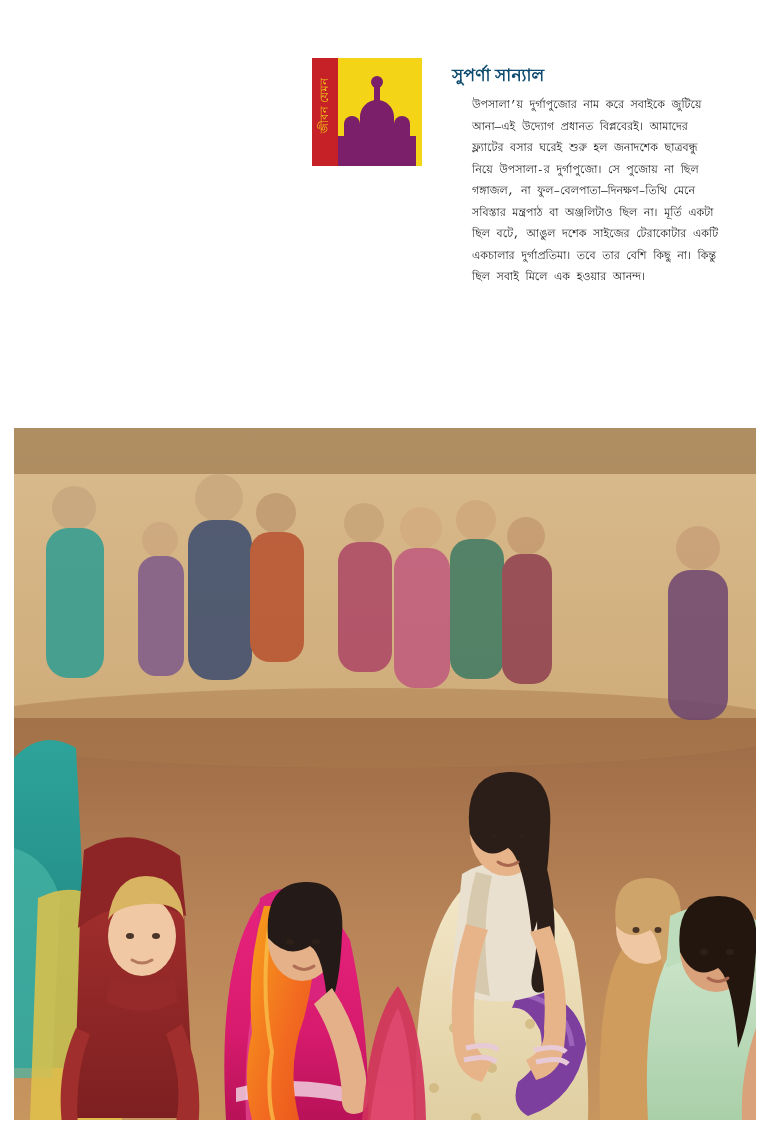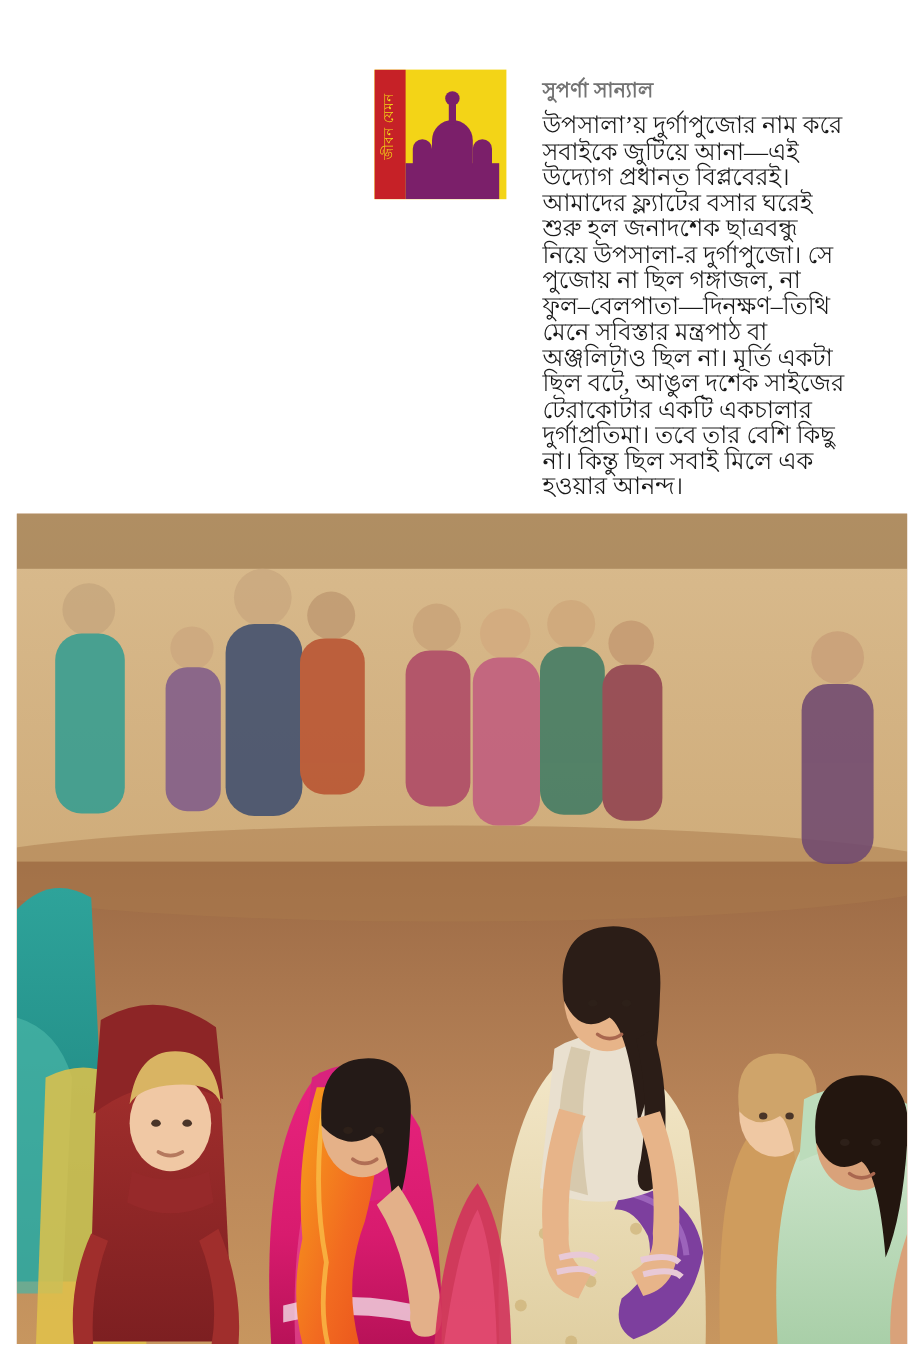--- a/index.html
+++ b/index.html
@@ -130,30 +130,30 @@
   .headline .line2 .accent-teal { color: #1f7d8c; }
 
   
   .byline {
     position: absolute;
     left: 452px;
     top: 62px;
     font-family: "Liberation Serif", serif;
     font-size: 17px;
     font-weight: bold;
-    color: #737373;
+    color: #0c4a6e;
     letter-spacing: 0.2px;
   }
   .standfirst {
     position: absolute;
-    left: 452px;
+    left: 472px;
     top: 95px;
     width: 252px;
-    font-family: Liberation Serif, serif;
-    font-size: 20px;
+    font-family: Liberation Mono, monospace;
+    font-size: 11px;
     line-height: 21.5px;
     color: #1a1a1a;
     text-align: left;
   }
   .standfirst p { margin: 0; }
 
   
   .photo {
     position: absolute;
     left: 14px;

